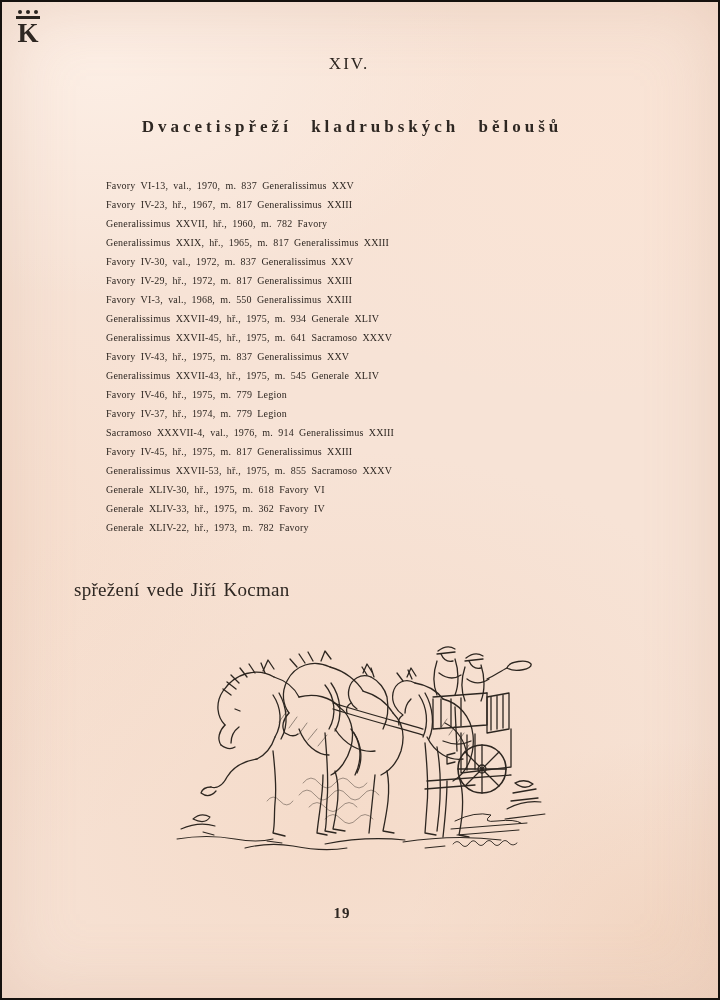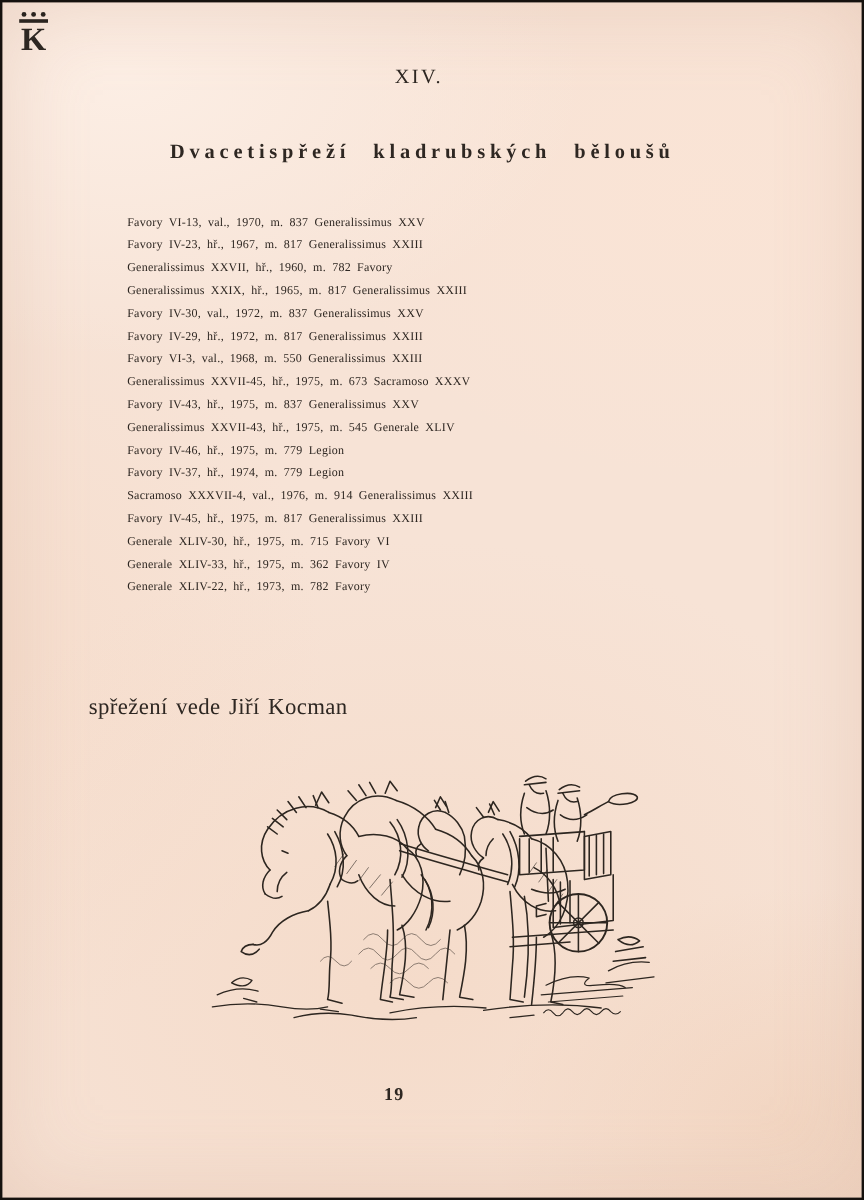--- a/index.html
+++ b/index.html
@@ -28,21 +28,21 @@
   .chapter{position:absolute;left:0;top:52px;width:100%;text-align:center;
     font-size:17px;letter-spacing:2px;transform:translateX(-11px);}
   .title{position:absolute;left:0;top:115px;width:100%;text-align:center;
     font-size:17px;font-weight:700;letter-spacing:4px;word-spacing:11px;
     transform:translateX(-8px);}
   .entries{position:absolute;left:72px;top:174px;width:560px;
     font-size:10px;line-height:19px;letter-spacing:.2px;word-spacing:2.5px;margin-left:32px;}
   .entry{white-space:nowrap;}
   .note{position:absolute;left:72px;top:577px;font-size:19px;letter-spacing:.3px;word-spacing:2px;}
   .drawing{position:absolute;left:173px;top:631px;width:404px;height:232px;}
-  .pagenum{position:absolute;left:318px;top:903px;width:44px;
+  .pagenum{position:absolute;left:318px;top:903px;width:44px;text-align:center;
     font-size:15px;font-weight:700;letter-spacing:1px;}
 </style>
 </head>
 <body>
 
 <div class="page">
 
   <div class="logo">
     <div class="logo-dots">
         <i></i>
@@ -58,28 +58,30 @@
   <div class="title">Dvacetispřeží kladrubských běloušů</div>
 
   <div class="entries">
       <div class="entry">Favory VI-13, val., 1970, m. 837 Generalissimus XXV</div>
       <div class="entry">Favory IV-23, hř., 1967, m. 817 Generalissimus XXIII</div>
       <div class="entry">Generalissimus XXVII, hř., 1960, m. 782 Favory</div>
       <div class="entry">Generalissimus XXIX, hř., 1965, m. 817 Generalissimus XXIII</div>
       <div class="entry">Favory IV-30, val., 1972, m. 837 Generalissimus XXV</div>
       <div class="entry">Favory IV-29, hř., 1972, m. 817 Generalissimus XXIII</div>
       <div class="entry">Favory VI-3, val., 1968, m. 550 Generalissimus XXIII</div>
-      <div class="entry">Generalissimus XXVII-45, hř., 1975, m. 673 Sacramoso XXXV</div>
+      <div class="entry">Generalissimus XXVII-49, hř., 1975, m. 934 Generale XLIV</div>
+      <div class="entry">Generalissimus XXVII-45, hř., 1975, m. 641 Sacramoso XXXV</div>
       <div class="entry">Favory IV-43, hř., 1975, m. 837 Generalissimus XXV</div>
       <div class="entry">Generalissimus XXVII-43, hř., 1975, m. 545 Generale XLIV</div>
       <div class="entry">Favory IV-46, hř., 1975, m. 779 Legion</div>
       <div class="entry">Favory IV-37, hř., 1974, m. 779 Legion</div>
       <div class="entry">Sacramoso XXXVII-4, val., 1976, m. 914 Generalissimus XXIII</div>
       <div class="entry">Favory IV-45, hř., 1975, m. 817 Generalissimus XXIII</div>
-      <div class="entry">Generale XLIV-30, hř., 1975, m. 715 Favory VI</div>
+      <div class="entry">Generalissimus XXVII-53, hř., 1975, m. 855 Sacramoso XXXV</div>
+      <div class="entry">Generale XLIV-30, hř., 1975, m. 618 Favory VI</div>
       <div class="entry">Generale XLIV-33, hř., 1975, m. 362 Favory IV</div>
       <div class="entry">Generale XLIV-22, hř., 1973, m. 782 Favory</div>
     </div>
 
   <div class="note">spřežení vede Jiří Kocman</div>
 
   <svg class="drawing" viewBox="0 0 404 232" xmlns="http://www.w3.org/2000/svg">
     <g fill="none" stroke="#2d2620" stroke-linecap="round" stroke-linejoin="round" stroke-width="1.3">
 
       <g stroke-width="1.1">

